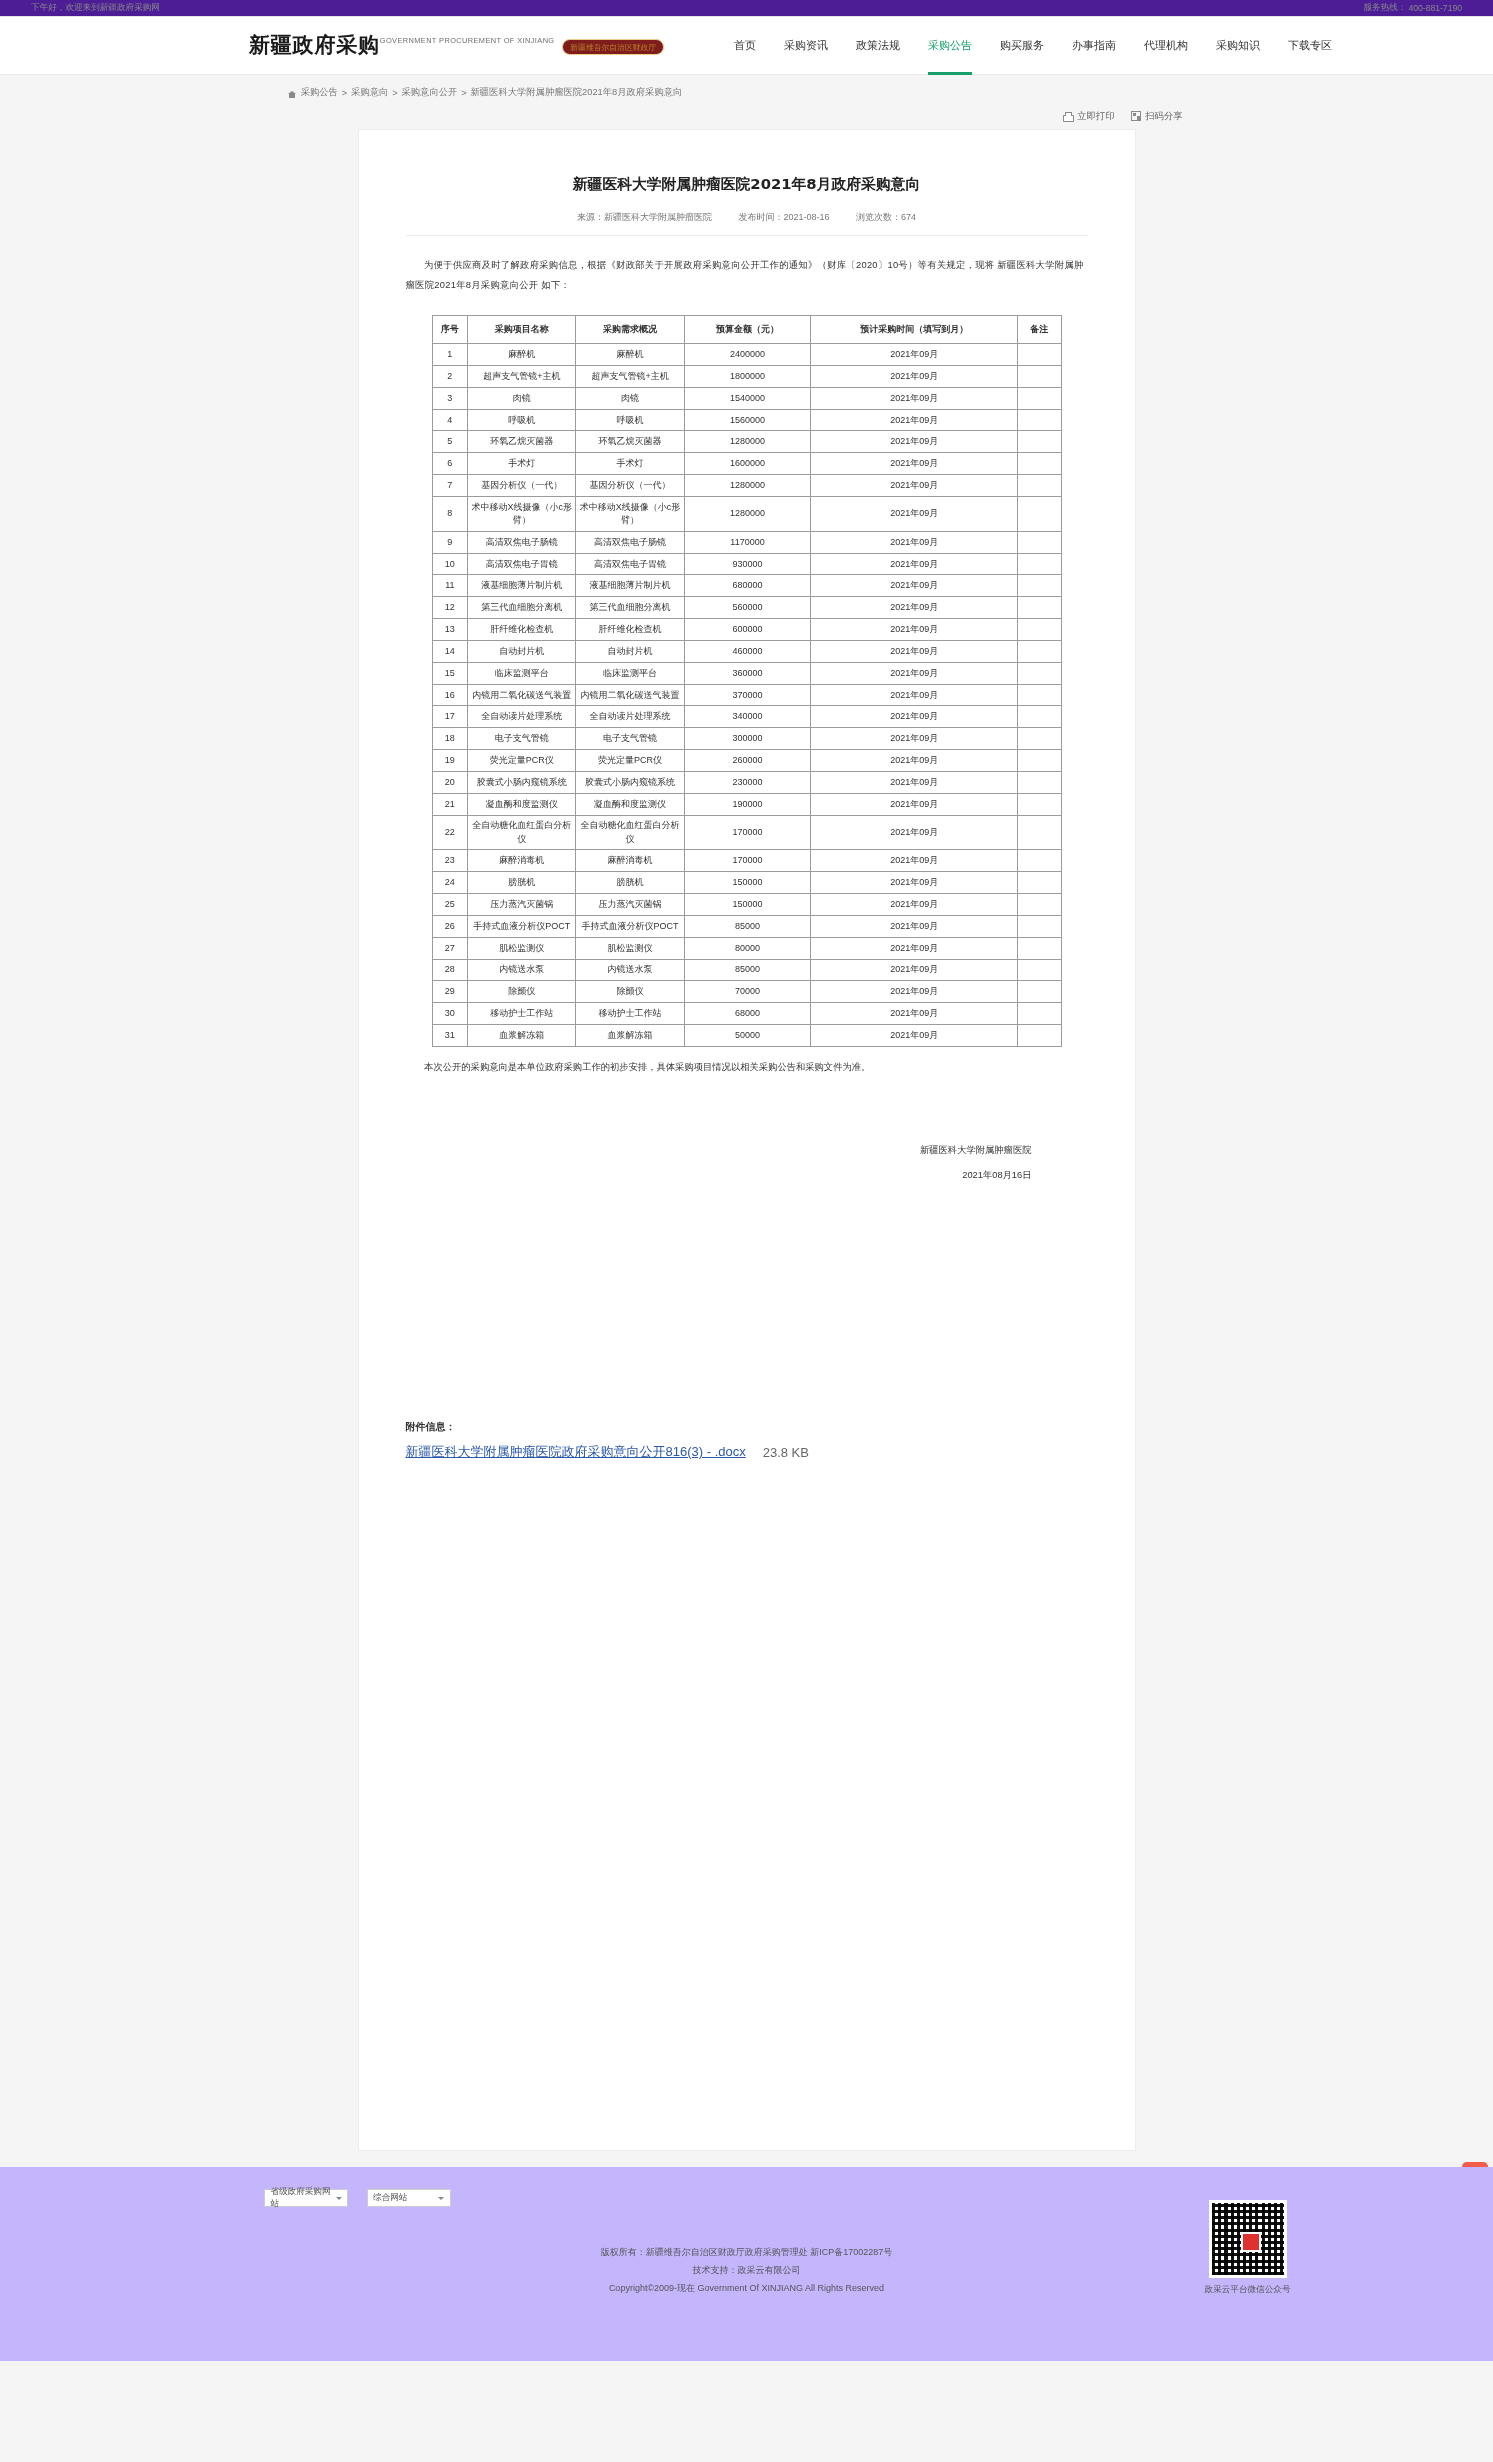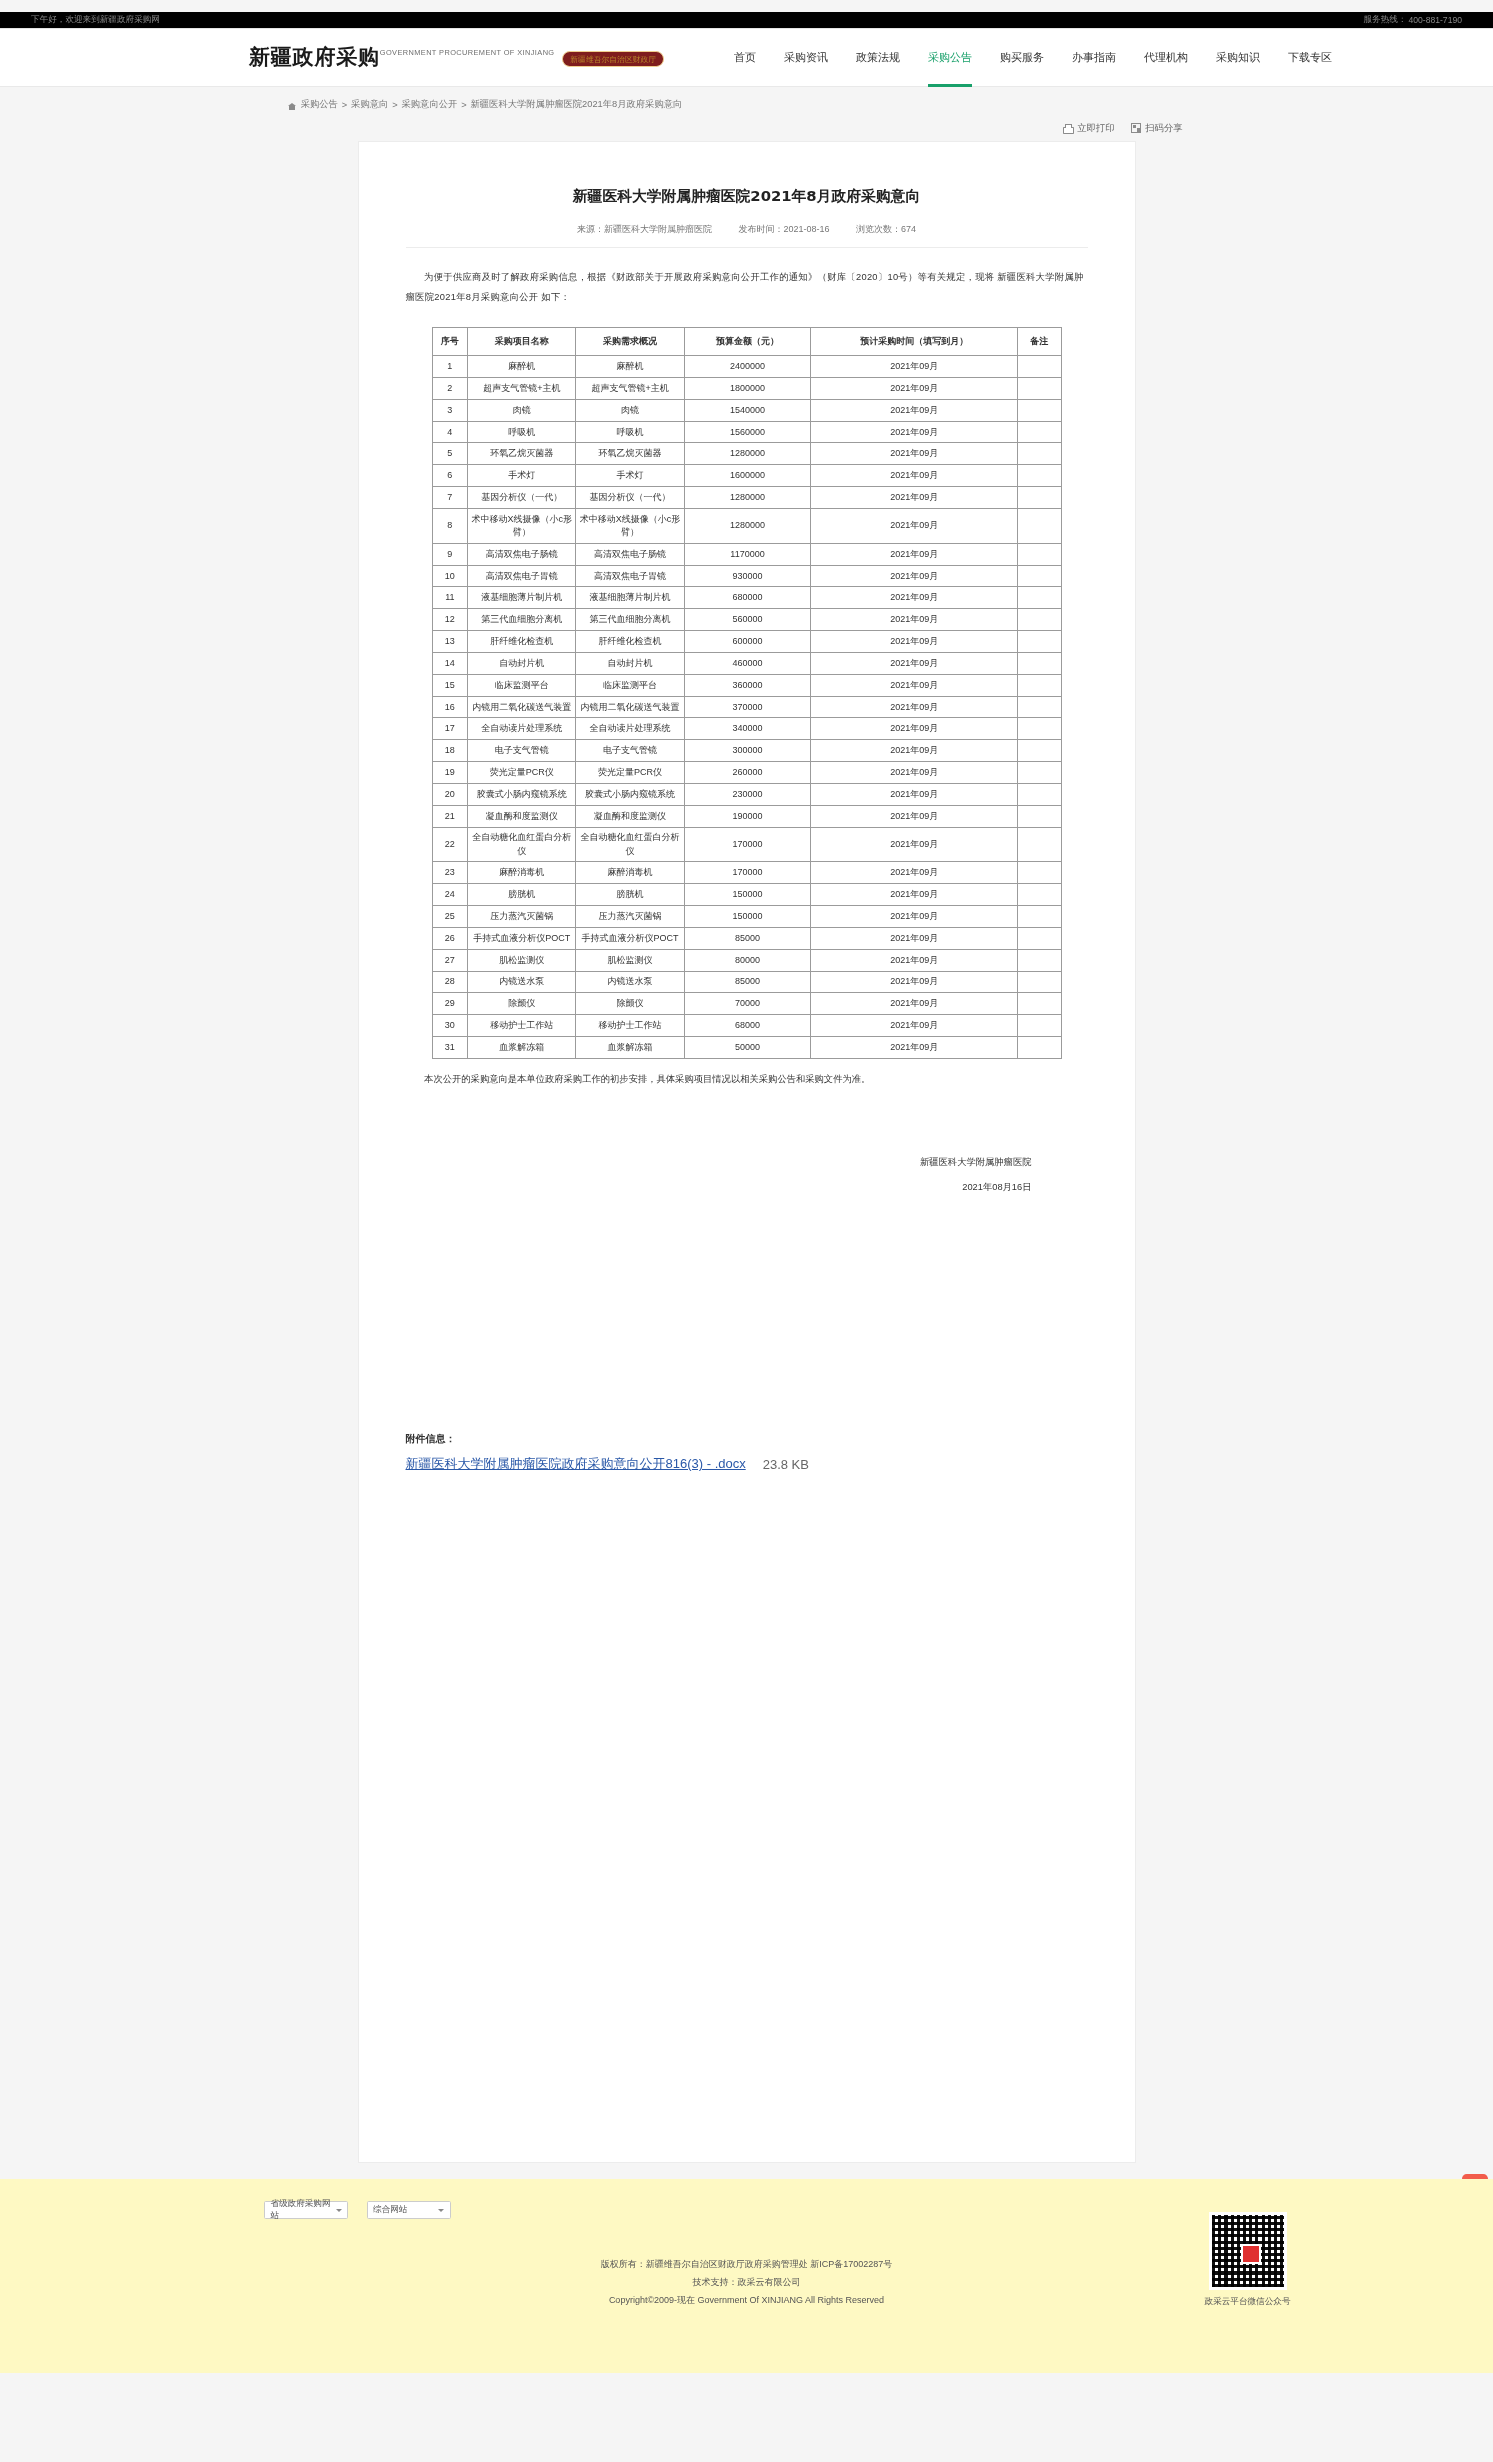--- a/index.html
+++ b/index.html
@@ -9,29 +9,28 @@
     background:#f5f5f5;
     font-family:"Liberation Sans", sans-serif;
     color:#333;
     -webkit-font-smoothing:antialiased;
   }
   .page { width:1493px; position:relative; }
 
   
   .topbar {
     height:17px;
-    background:#000000;
+    background:#4c1d95;
     border-bottom:0.8px solid #e4e4e4;
     display:flex;
     align-items:center;
     justify-content:space-between;
     padding:0 31px;
     font-size:8.6px;
     color:#888;
-    margin-top:12px;
   }
   .topbar .left { display:flex; align-items:center; gap:3.1px; }
   .topbar .right { display:flex; align-items:center; gap:2px; }
 
   
   .header {
     background:#ffffff;
     height:58px;
     display:flex;
     align-items:center;
@@ -251,21 +250,21 @@
   .fb-ico { width:14px; height:14px; display:flex; align-items:center; justify-content:center; font-size:9.3px; color:#6a6a6a; cursor:pointer; }
   .fb-robot {
     position:absolute; right:4.7px; top:2162px;
     width:26.4px;height:25px;border-radius:4.7px;background:#f25c4b;
     display:flex;align-items:center;justify-content:center;color:#fff;font-size:11.7px;
   }
 
   
   .footer {
     margin-top:15.6px;
-    background:#fef9c3;
+    background:#c4b5fd;
     padding:22px 0 17px 0;
     position:relative;
     min-height:194px;
   }
   .selects { display:flex; gap:18.7px; padding-left:264px; }
   .sel {
     width:84px;
     height:18.7px;
     background:#fff;
     border:0.8px solid #ccc;

